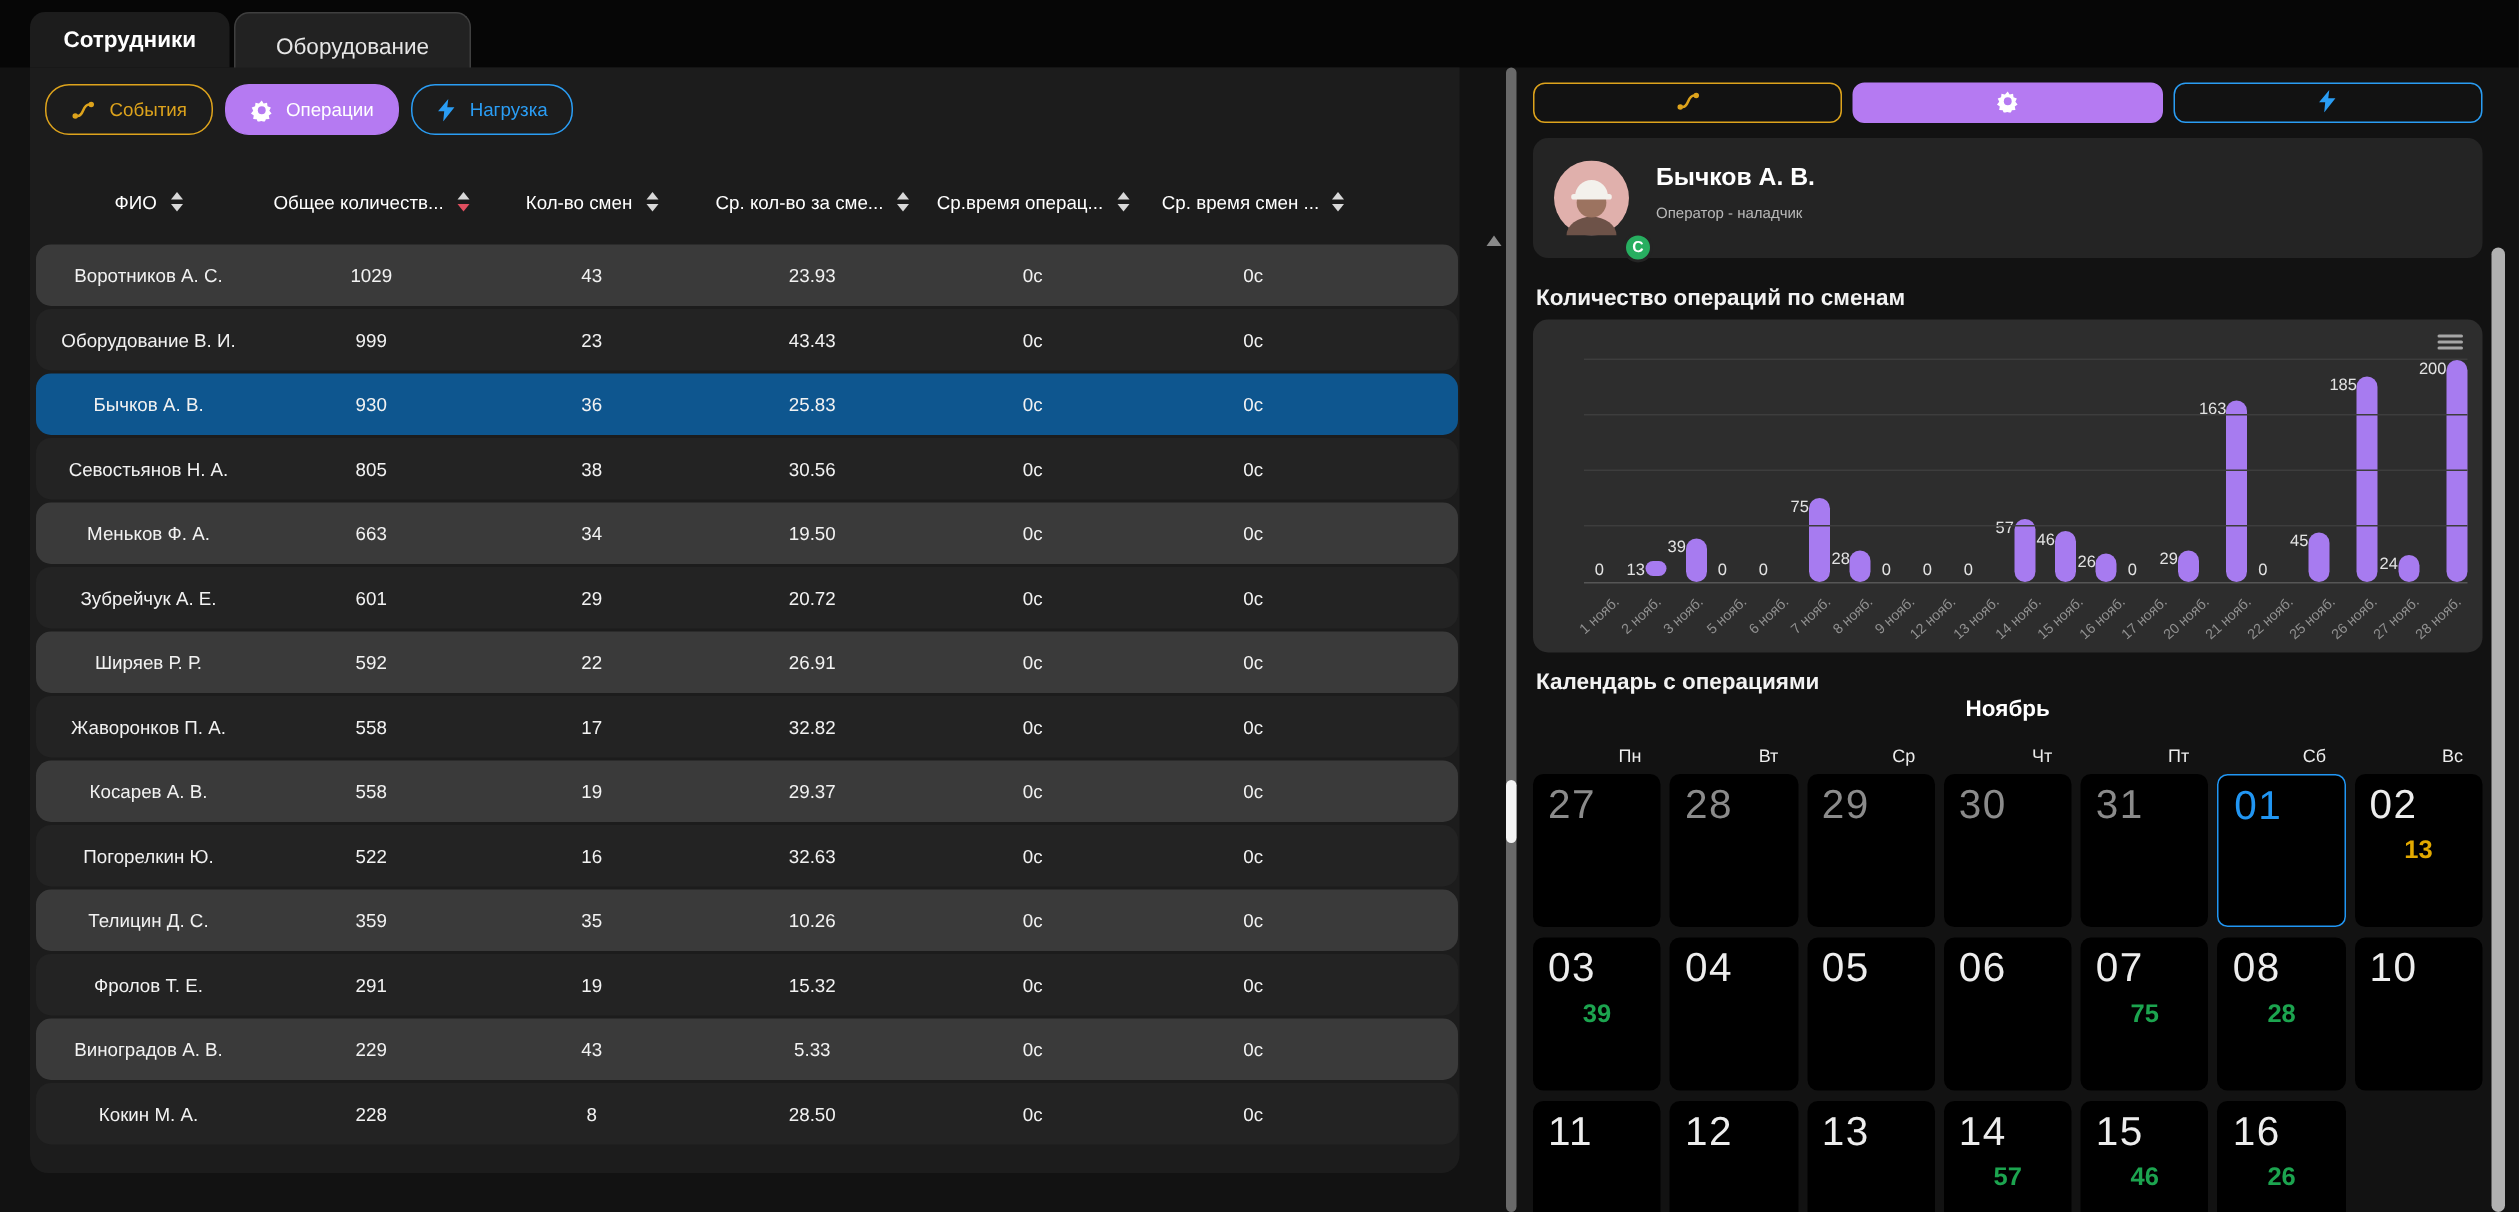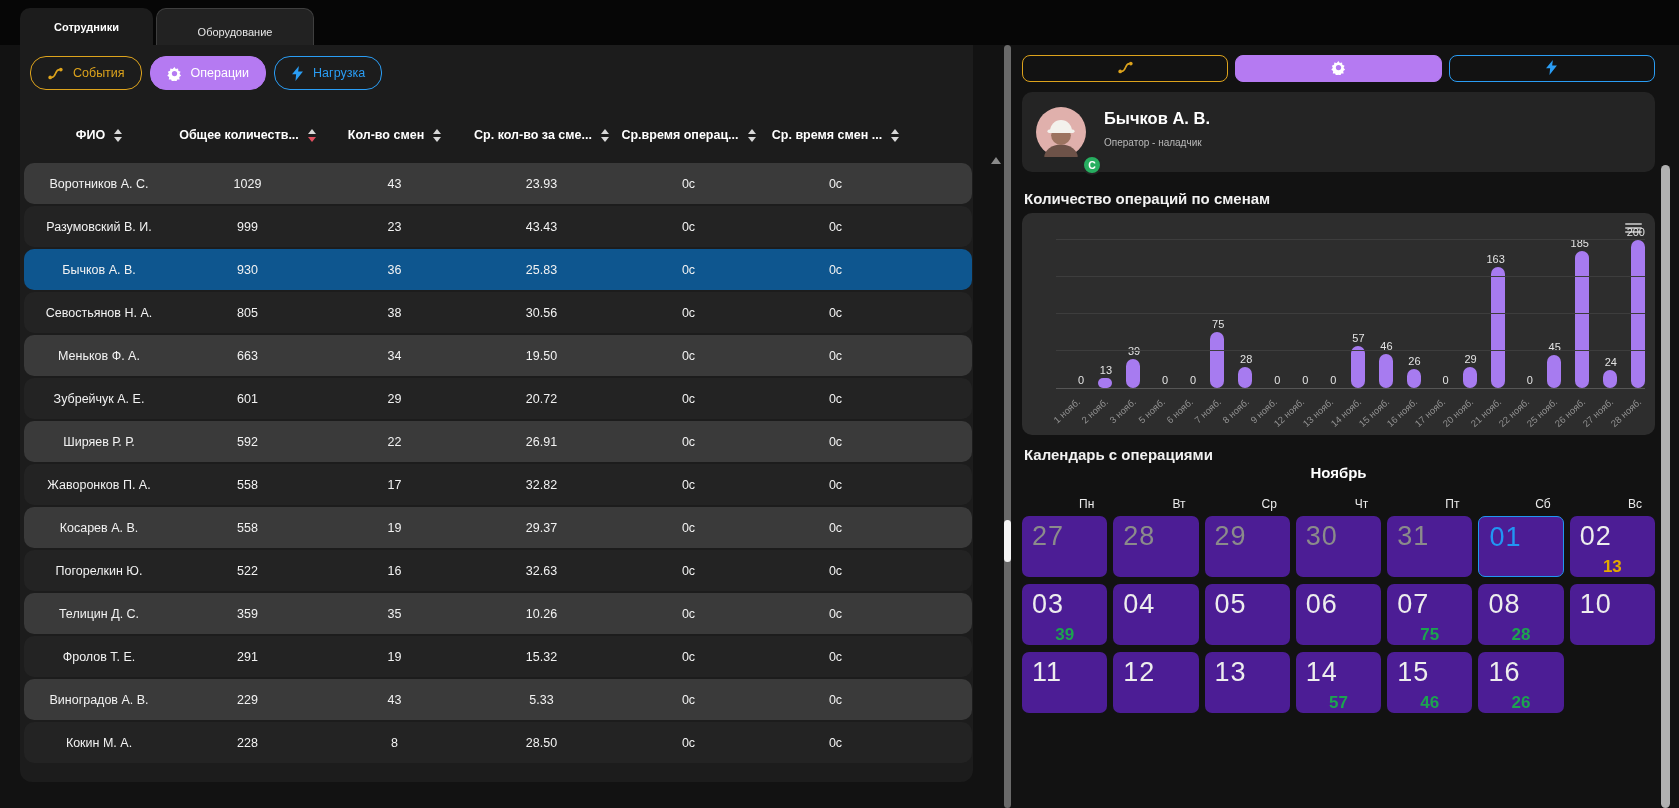--- a/index.html
+++ b/index.html
@@ -3,39 +3,39 @@
 <meta charset="utf-8">
 <style>
   * { margin:0; padding:0; box-sizing:border-box; }
   html,body { width:1679px; height:808px; overflow:hidden; background:#121212;
               font-family:"Liberation Sans","DejaVu Sans",sans-serif; color:#eaeaea; }
   .abs { position:absolute; }
 
   
   .topbar { position:absolute; left:0; top:0; width:1679px; height:45px; background:#060606; }
   .tab { position:absolute; top:8px; height:37px; display:flex; align-items:center; justify-content:center;
-         border-radius:10px 10px 0 0; font-size:11px; cursor:pointer; }
+         border-radius:10px 10px 0 0; font-size:15px; cursor:pointer; }
   .tab.active { background:#1c1c1c; font-weight:bold; color:#fff; }
   .tab.inactive { background:#222; border:1px solid #3f3f3f; border-bottom:none; height:46px; color:#e6e6e6; }
 
   
   .left-panel { position:absolute; left:20px; top:45px; width:953px; height:737px;
                 background:#1c1c1c; border-radius:0 0 12px 12px; }
   .filters { position:absolute; left:10px; top:11px; display:flex; gap:8px; }
   .pill { height:30px; display:flex; align-items:center; gap:9px; padding:16px 16px;
           border-radius:16px; font-size:12.5px; background:transparent; cursor:pointer; }
   .pill.yellow { border:1.5px solid var(--accent-yellow); color:var(--accent-yellow); }
   .pill.purple { background:var(--accent-purple); border:1.5px solid var(--accent-purple); color:#fff; }
   .pill.blue   { border:1.5px solid var(--accent-blue); color:var(--accent-blue); }
   .pill svg { display:block; }
 
   .thead { position:absolute; left:4px; top:65px; width:890px; height:50px;
            display:grid; grid-template-columns:150px repeat(5,147px); align-items:center; }
-  .th { display:flex; align-items:flex-end; justify-content:center; gap:9px; font-size:12.5px;
-        font-weight:700; color:#fff; cursor:pointer; }
+  .th { display:flex; align-items:flex-start; justify-content:center; gap:9px; font-size:12.5px;
+        font-weight:400; color:#fff; cursor:pointer; }
   .sort { display:flex; flex-direction:column; gap:3px; }
   .sort i { display:block; width:0; height:0; border-left:4.5px solid transparent; border-right:4.5px solid transparent; }
   .sort .up { border-bottom:5px solid #d8d8d8; }
   .sort .dn { border-top:5px solid #d8d8d8; }
   .sort.desc .dn { border-top-color:#e04f5f; }
 
   .rows { position:absolute; left:4px; top:118px; width:948px; }
   .trow { height:41px; margin-bottom:2px; border-radius:10px; display:grid;
           grid-template-columns:150px repeat(5,147px); align-items:center; font-size:12.5px;
           color:#f2f2f2; cursor:pointer; }
@@ -70,35 +70,35 @@
   .prole { position:absolute; left:82px; top:45px; font-size:10px; color:#b9b9b9; }
 
   .sec-title { position:absolute; left:2px; font-size:15px; font-weight:600; color:#f2f2f2; }
 
   .chart-card { position:absolute; left:0; top:168px; width:633px; height:222px; background:#2d2d2d; border-radius:10px; }
   .chart-menu { position:absolute; right:13px; top:10px; width:17px; cursor:pointer; }
   .chart-menu b { display:block; height:2px; background:#a6a6a6; margin-bottom:2px; border-radius:1px; }
   .plot { position:absolute; left:34px; right:10px; top:26px; height:150px; border-bottom:1px solid #565656;
           display:flex; align-items:flex-end; }
   .gline { position:absolute; left:0; right:0; height:1px; background:#3d3d3d; }
-  .slot { flex:1; display:flex; flex-direction:column; align-items:flex-end; justify-content:flex-end; }
+  .slot { flex:1; display:flex; align-items:flex-start; justify-content:flex-end; }
   .bval { font-size:11px; color:#e3e3e3; margin-bottom:2px; }
   .bar { width:14px; border-radius:7px; background:var(--bar-color); }
   .xlabels { position:absolute; left:34px; right:10px; top:178px; height:42px; display:flex; }
   .xslot { flex:1; position:relative; }
   .xslot span { position:absolute; top:5px; right:9px; font-size:9.5px; color:#919191; white-space:nowrap;
                 transform:rotate(-42deg); transform-origin:top right; }
 
   .month { position:absolute; left:0; top:419px; width:633px; text-align:center; font-size:15px; font-weight:bold; color:#fff; }
   .wdays { position:absolute; left:0; top:452px; width:633px; display:grid; grid-template-columns:repeat(7,1fr);
            column-gap:6px; font-size:12px; color:#ececec; }
   .wdays div { text-align:right; padding-right:13px; }
   .calgrid { position:absolute; left:0; top:471px; width:633px; display:grid;
              grid-template-columns:repeat(7,1fr); gap:7px 6px; }
-  .cell { height:61px; background:#4c1d95; border-radius:7px; position:relative; cursor:pointer; }
+  .cell { height:102px; background:#000000; border-radius:7px; position:relative; cursor:pointer; }
   .cell .day { position:absolute; left:10px; top:5px; font-size:27px; font-weight:300; letter-spacing:1px; color:#ededed; }
   .cell.muted .day { color:#8b8b8b; }
   .cell.selected { border:1.5px solid var(--day-selected); }
   .cell.selected .day { color:var(--day-selected); }
   .cell .cval { position:absolute; left:0; top:41px; width:100%; text-align:center; font-size:17px; font-weight:bold; }
   .cval.green { color:var(--green); }
   .cval.yellow { color:var(--val-yellow); }
 </style>
 </head>
 <body>
@@ -187,21 +187,21 @@
   <div class="rows" id="rows">
       <div class="trow light">
         <div>Воротников А. С.</div>
         <div>1029</div>
         <div>43</div>
         <div>23.93</div>
         <div>0с</div>
         <div>0с</div>
       </div>
       <div class="trow dark">
-        <div>Разумовский В. И.</div>
+        <div>Оборудование В. И.</div>
         <div>999</div>
         <div>23</div>
         <div>43.43</div>
         <div>0с</div>
         <div>0с</div>
       </div>
       <div class="trow selected">
         <div>Бычков А. В.</div>
         <div>930</div>
         <div>36</div>

